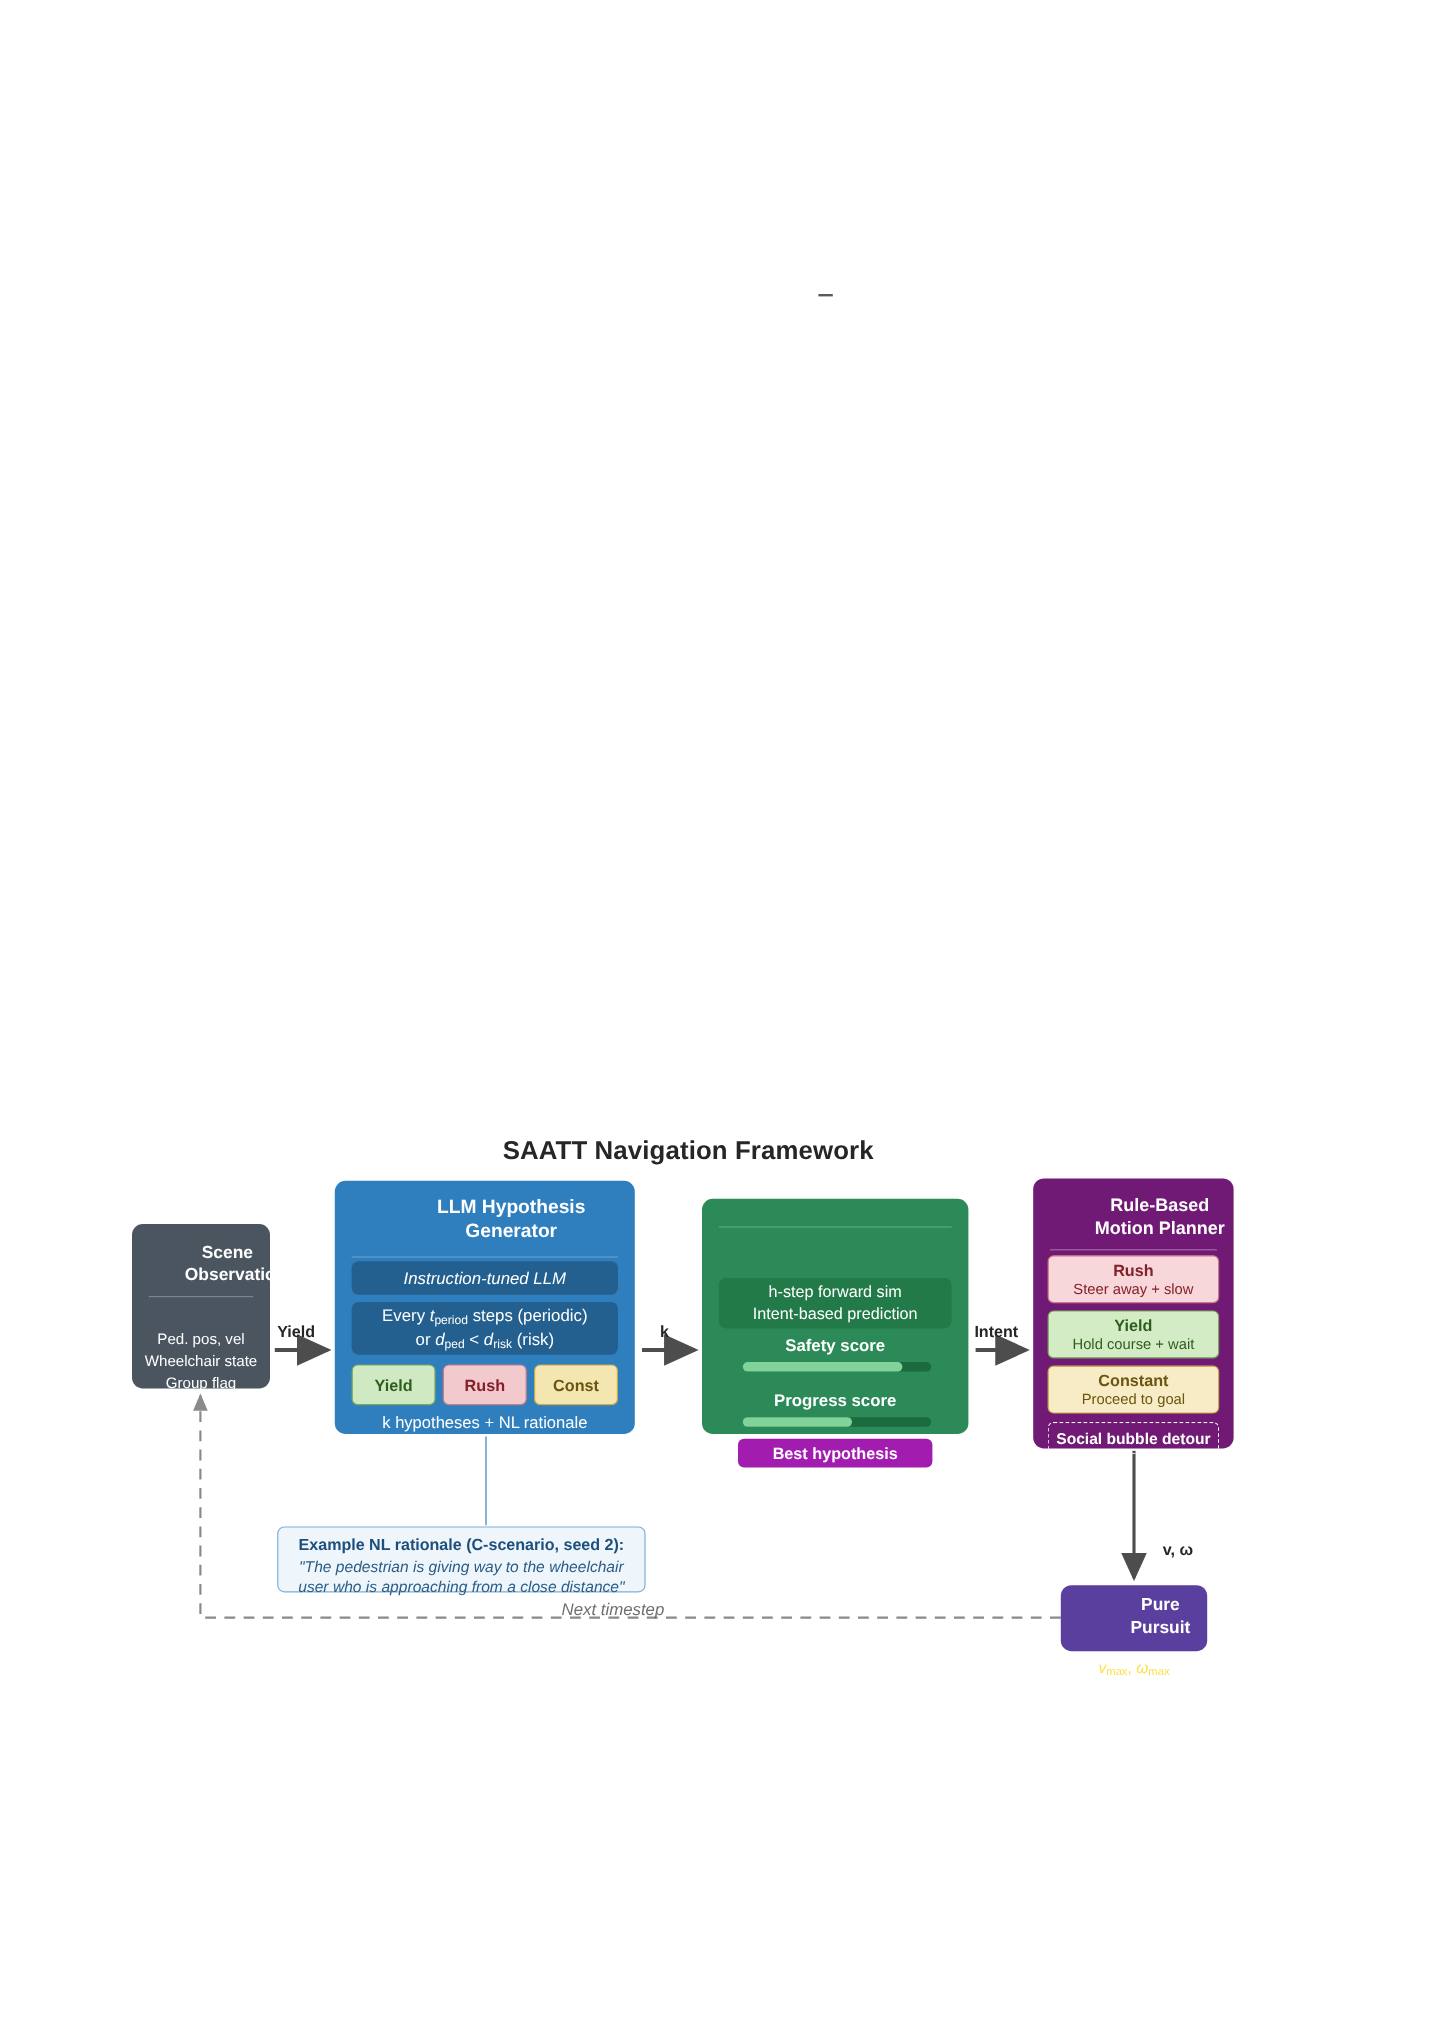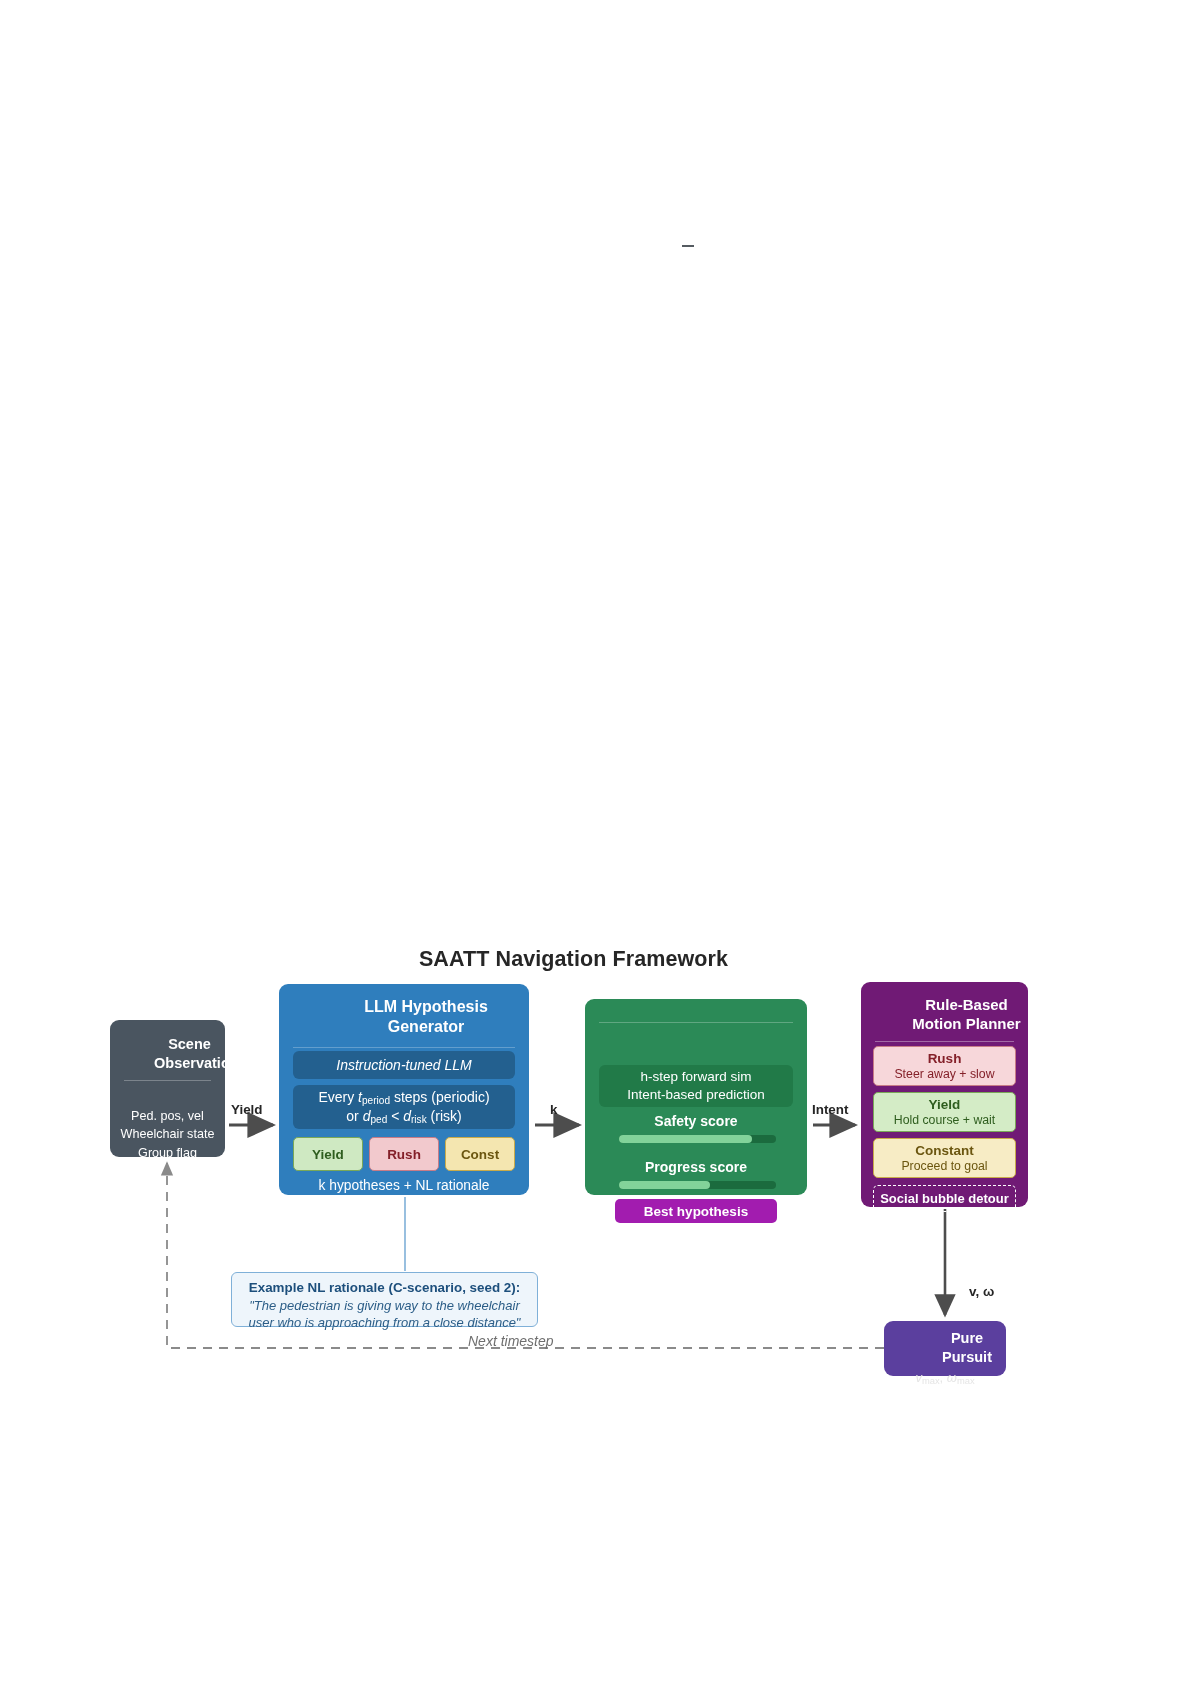--- a/index.html
+++ b/index.html
@@ -268,23 +268,23 @@
     left: 777px;
     top: 386px;
     width: 122px;
     height: 55px;
     background: #5b3f9e;
     padding-top: 8px;
   }
   #pure-pursuit .node-title { font-size: 14.5px; }
   #pure-pursuit-sub {
     text-align: center;
-    color: #e5e5e5;
+    color: #fde047;
     font-size: 13px;
-    margin-top: 4px;
+    margin-top: 16px;
   }
 
   
   #nl-rationale {
     position: absolute;
     left: 124px;
     top: 337px;
     width: 307px;
     height: 55px;
     box-sizing: border-box;

